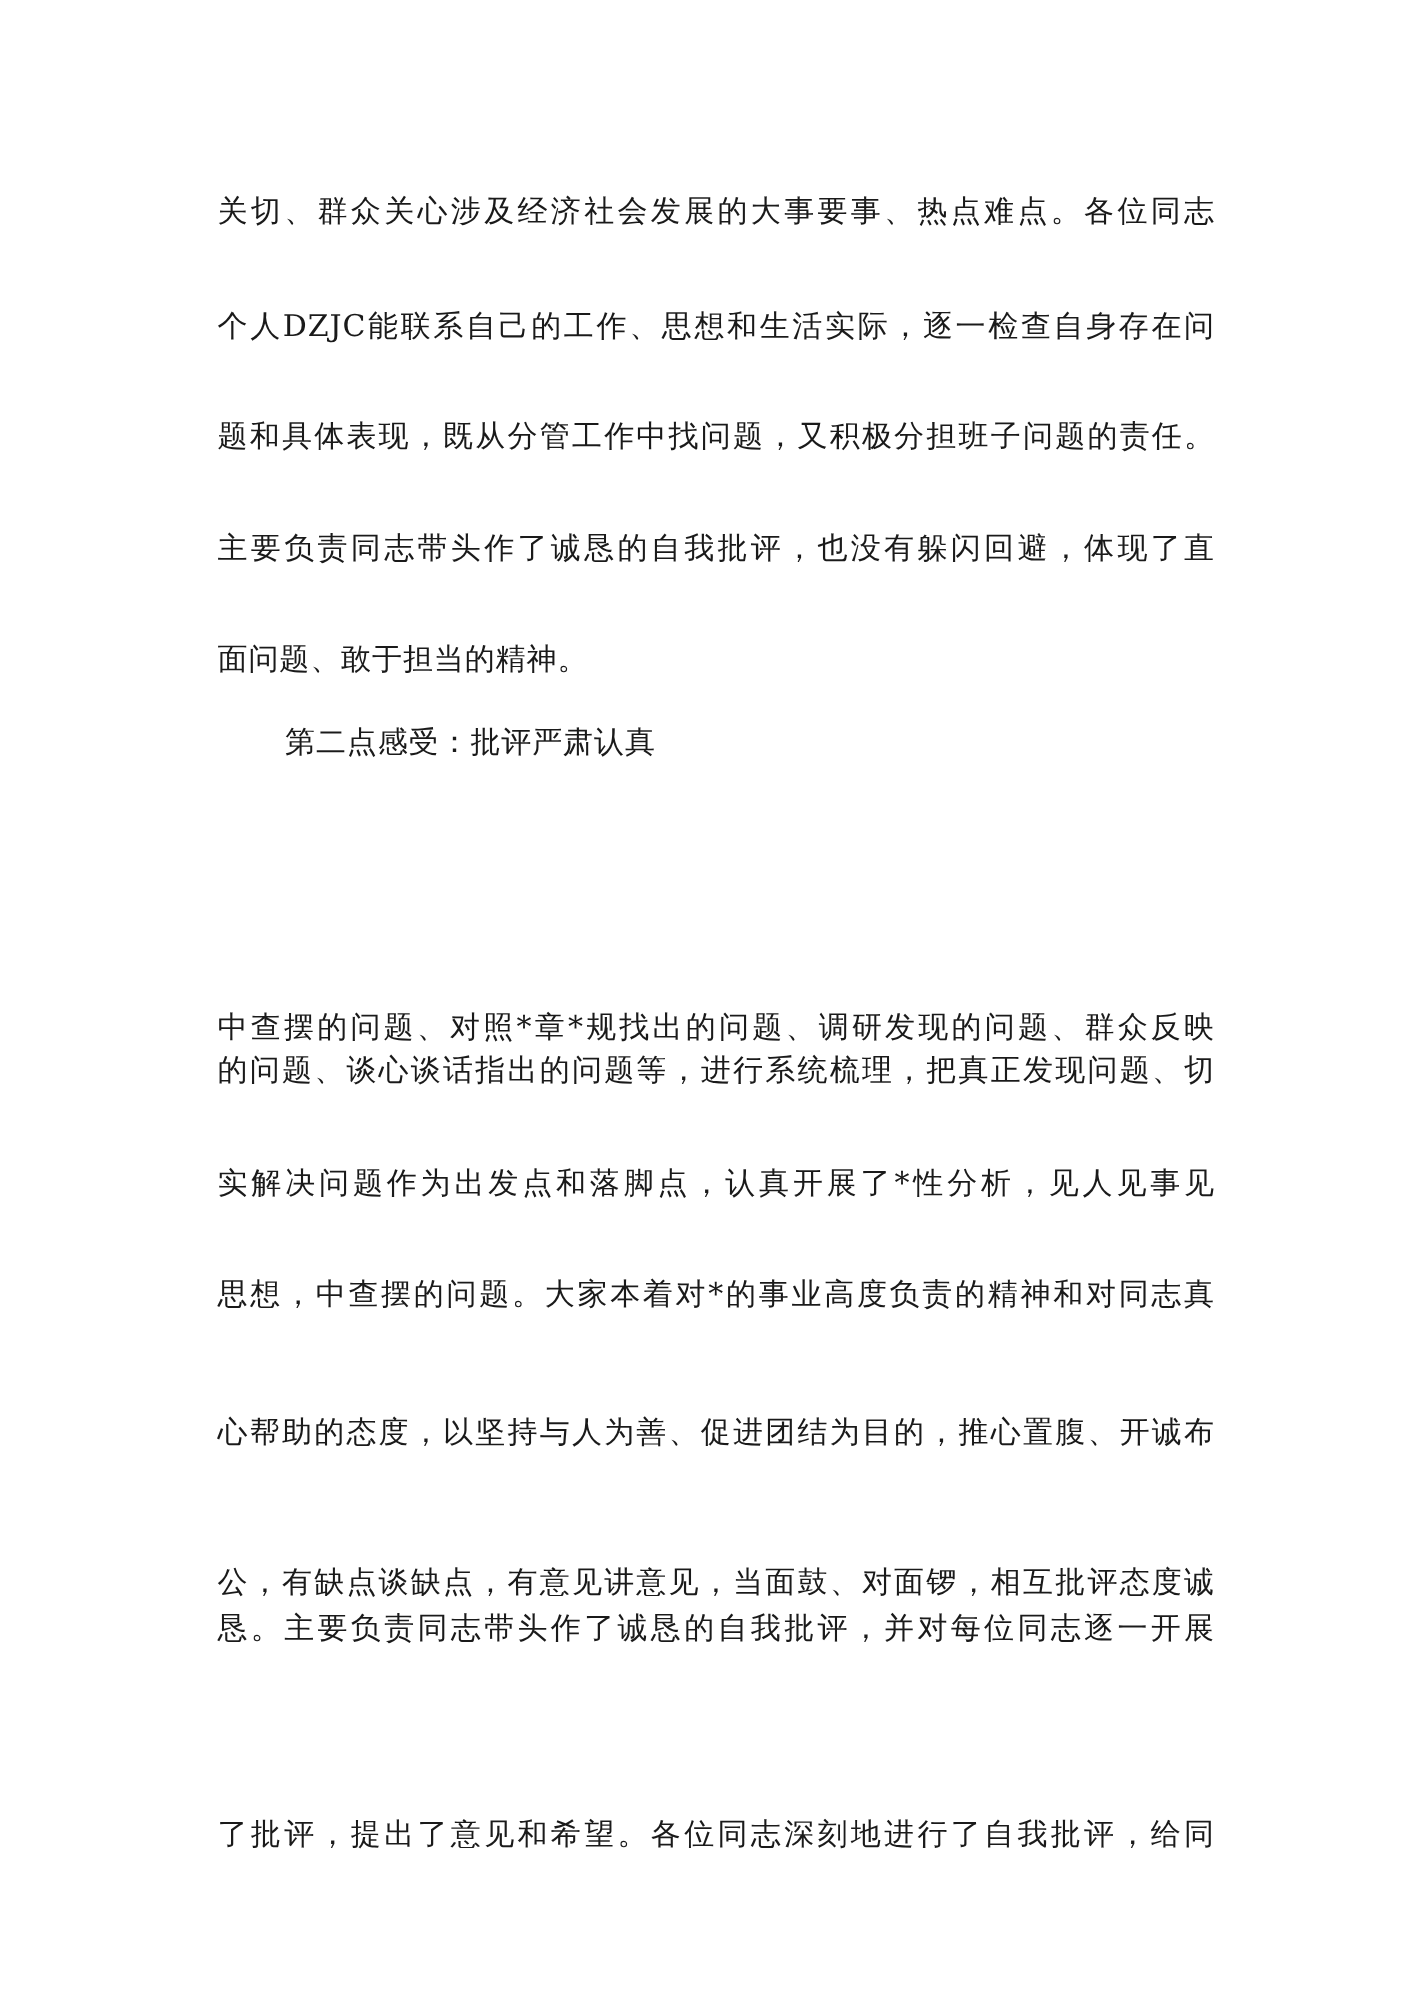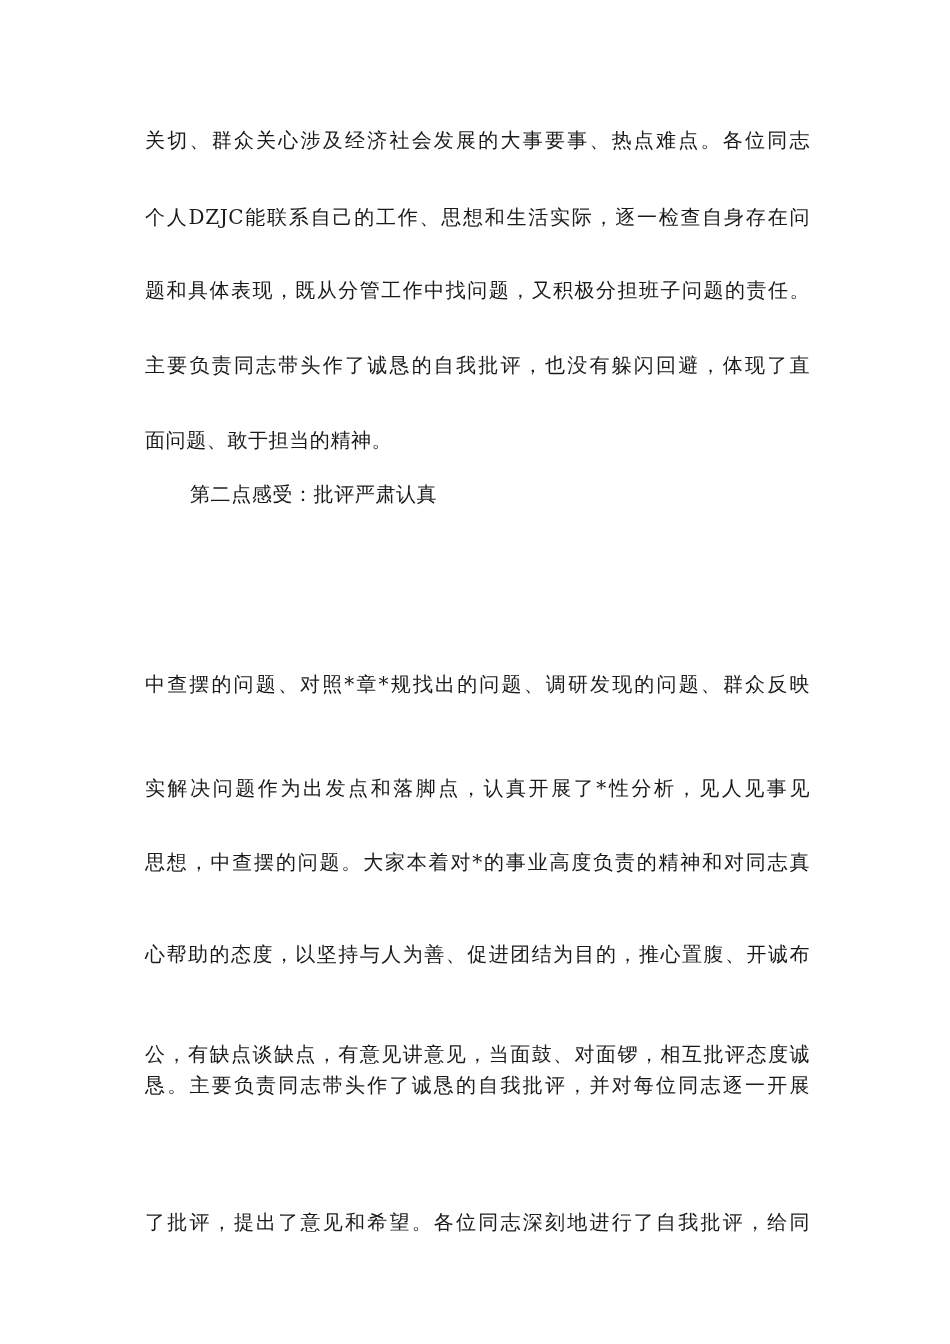--- a/index.html
+++ b/index.html
@@ -29,19 +29,20 @@
 <div class="page">
   <div class="line" style="top:126px;">关切、群众关心涉及经济社会发展的大事要事、热点难点。各位同志</div>
   <div class="line" style="top:203px;">个人DZJC能联系自己的工作、思想和生活实际，逐一检查自身存在问</div>
   <div class="line" style="top:276px;">题和具体表现，既从分管工作中找问题，又积极分担班子问题的责任。</div>
   <div class="line" style="top:351px;">主要负责同志带头作了诚恳的自我批评，也没有躲闪回避，体现了直</div>
   <div class="line last" style="top:426px;font-family:Liberation Serif, serif;">面问题、敢于担当的精神。</div>
 
   <div class="line indent last" style="top:480px;">第二点感受：批评严肃认真</div>
 
   <div class="line" style="top:626px;margin-top:44px;">中查摆的问题、对照*章*规找出的问题、调研发现的问题、群众反映</div>
+  <div class="line" style="top:699px;">的问题、谈心谈话指出的问题等，进行系统梳理，把真正发现问题、切</div>
   <div class="line" style="top:774px;">实解决问题作为出发点和落脚点，认真开展了*性分析，见人见事见</div>
   <div class="line" style="top:848px;">思想，中查摆的问题。大家本着对*的事业高度负责的精神和对同志真</div>
   <div class="line" style="top:922px;margin-top:18px;">心帮助的态度，以坚持与人为善、促进团结为目的，推心置腹、开诚布</div>
   <div class="line" style="top:996px;margin-top:44px;">公，有缺点谈缺点，有意见讲意见，当面鼓、对面锣，相互批评态度诚</div>
   <div class="line" style="top:1071px;">恳。主要负责同志带头作了诚恳的自我批评，并对每位同志逐一开展</div>
   <div class="line" style="top:1208px;">了批评，提出了意见和希望。各位同志深刻地进行了自我批评，给同</div>
 </div>
 
 </body></html>

